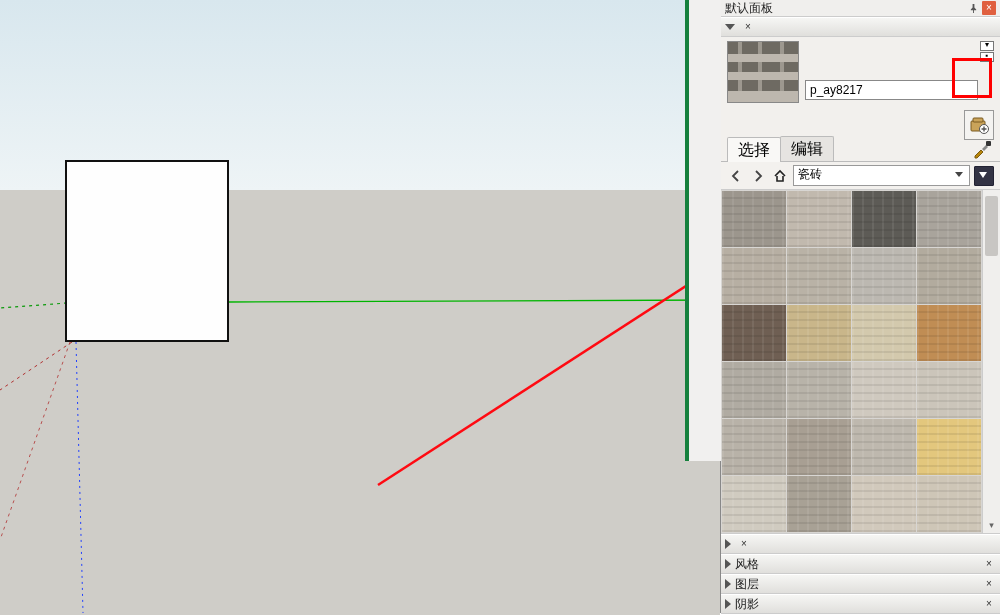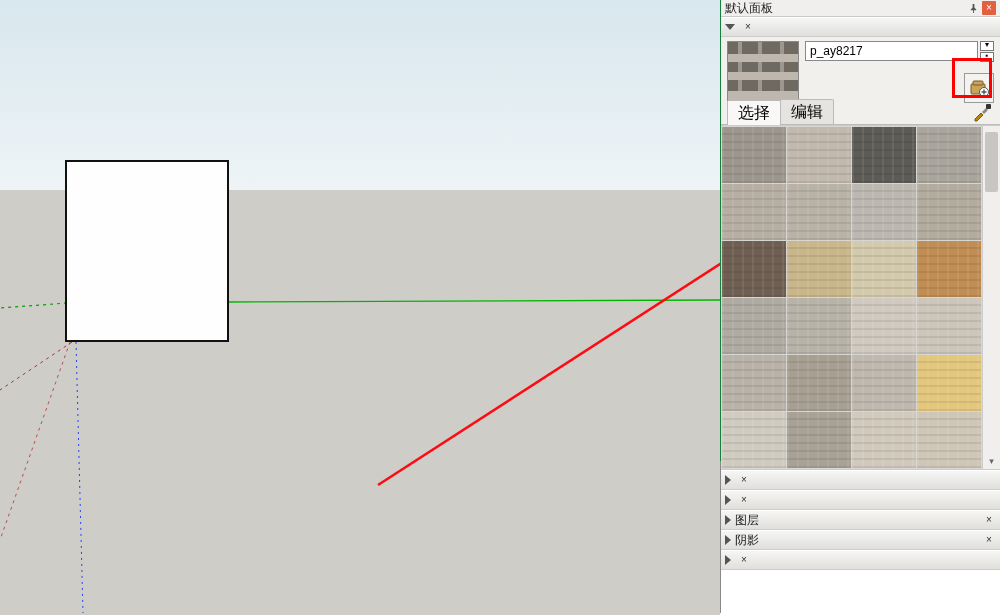--- a/index.html
+++ b/index.html
@@ -36,21 +36,22 @@
     width: 160px; height: 178px;
     background: #fefefe;
     border: 2.5px solid #111;
   }
   
   #sidebar {
     position: absolute;
     right: 0; top: 0;
     width: 279px; height: 461px;
     background: #f1f0ef;
-    border-left: 1px solid #15803d;
+    border-left: 4px solid #15803d;
+    padding-left: 32px;
   }
   .panel-title-bar {
     display: flex;
     align-items: center;
     height: 18px;
     background: linear-gradient(to bottom, #f6f6f4 0%, #e0dfdc 100%);
     border-bottom: 1px solid #ccc;
     padding: 0 4px;
     font-size: 12px;
   }
@@ -114,20 +115,21 @@
   }
   #mat-name {
     flex: 1;
     height: 18px;
     background: #fff;
     border: 1px solid #888;
     padding: 0 4px;
     font-size: 12px;
     line-height: 18px;
     overflow: hidden;
+    margin-top: 39px;
   }
   .mini-btns {
     display: flex; flex-direction: column;
     gap: 1px;
   }
   .mini-btns .b {
     width: 12px; height: 8px;
     border: 1px solid #777;
     background: #fff;
     font-size: 8px; line-height: 6px;
@@ -337,20 +339,45 @@
       <div class="spacer"></div>
       <div id="eyedrop">
         <svg viewBox="0 0 20 20" width="20" height="20">
           <path d="M3 17 L9 11 L11 13 L5 19 L3 19 Z" fill="#b8860b" stroke="#7a5a10"></path>
           <path d="M10 10 L14 6 L16 8 L12 12 Z" fill="#888"></path>
           <rect x="14" y="2" width="5" height="5" rx="1" fill="#333"></rect>
         </svg>
       </div>
     </div>
 
+    <div id="nav-row">
+      <div class="nav-btn">
+        <svg viewBox="0 0 14 14">
+            <path d="M9 2 L4 7 L9 12" fill="none" stroke="#444" stroke-width="1.8"></path>
+          </svg>
+      </div>
+      <div class="nav-btn">
+        <svg viewBox="0 0 14 14">
+            <path d="M5 2 L10 7 L5 12" fill="none" stroke="#444" stroke-width="1.8"></path>
+          </svg>
+      </div>
+      <div class="nav-btn">
+        <svg viewBox="0 0 14 14">
+            <path d="M2 7 L7 2 L12 7 M4 7 V12 H10 V7" fill="none" stroke="#222" stroke-width="1.6"></path>
+          </svg>
+      </div>
+      <div id="cat-select">
+        <span>瓷砖</span>
+      </div>
+      <div id="details-btn">
+        <svg viewBox="0 0 16 16" width="16" height="16">
+            <path d="M4 5 L12 5 L8 11 Z" fill="#fff"></path>
+          </svg>
+      </div>
+    </div>
 
     <div id="thumb-area">
       <div id="thumb-grid">
           <div class="swatch" style="background: repeating-linear-gradient(0deg, rgba(0, 0, 0, 0.08) 0px, rgba(0, 0, 0, 0.08) 2px, transparent 2px, transparent 8px), repeating-linear-gradient(90deg, rgba(255, 255, 255, 0.08) 0px, rgba(255, 255, 255, 0.08) 2px, transparent 2px, transparent 10px) rgb(156, 150, 141);"></div>
           <div class="swatch" style="background: repeating-linear-gradient(0deg, rgba(0, 0, 0, 0.08) 0px, rgba(0, 0, 0, 0.08) 2px, transparent 2px, transparent 8px), repeating-linear-gradient(90deg, rgba(255, 255, 255, 0.08) 0px, rgba(255, 255, 255, 0.08) 2px, transparent 2px, transparent 10px) rgb(193, 185, 174);"></div>
           <div class="swatch" style="background: repeating-linear-gradient(0deg, rgba(0, 0, 0, 0.08) 0px, rgba(0, 0, 0, 0.08) 2px, transparent 2px, transparent 8px), repeating-linear-gradient(90deg, rgba(255, 255, 255, 0.08) 0px, rgba(255, 255, 255, 0.08) 2px, transparent 2px, transparent 10px) rgb(93, 91, 86);"></div>
           <div class="swatch" style="background: repeating-linear-gradient(0deg, rgba(0, 0, 0, 0.08) 0px, rgba(0, 0, 0, 0.08) 2px, transparent 2px, transparent 8px), repeating-linear-gradient(90deg, rgba(255, 255, 255, 0.08) 0px, rgba(255, 255, 255, 0.08) 2px, transparent 2px, transparent 10px) rgb(169, 164, 156);"></div>
           <div class="swatch" style="background: repeating-linear-gradient(0deg, rgba(0, 0, 0, 0.08) 0px, rgba(0, 0, 0, 0.08) 2px, transparent 2px, transparent 8px), repeating-linear-gradient(90deg, rgba(255, 255, 255, 0.08) 0px, rgba(255, 255, 255, 0.08) 2px, transparent 2px, transparent 10px) rgb(183, 175, 163);"></div>
           <div class="swatch" style="background: repeating-linear-gradient(0deg, rgba(0, 0, 0, 0.08) 0px, rgba(0, 0, 0, 0.08) 2px, transparent 2px, transparent 8px), repeating-linear-gradient(90deg, rgba(255, 255, 255, 0.08) 0px, rgba(255, 255, 255, 0.08) 2px, transparent 2px, transparent 10px) rgb(185, 178, 166);"></div>
           <div class="swatch" style="background: repeating-linear-gradient(0deg, rgba(0, 0, 0, 0.08) 0px, rgba(0, 0, 0, 0.08) 2px, transparent 2px, transparent 8px), repeating-linear-gradient(90deg, rgba(255, 255, 255, 0.08) 0px, rgba(255, 255, 255, 0.08) 2px, transparent 2px, transparent 10px) rgb(188, 184, 177);"></div>
@@ -379,20 +406,21 @@
     </div>
   </div>
 
   <div id="collapsed-panels">
       <div class="panel-title-bar sub">
         <span class="tri"></span>
         <span class="btn-tiny">×</span>
       </div>
       <div class="panel-title-bar sub">
         <span class="tri"></span>
+        <span class="title">风格</span>
         <span class="btn-tiny">×</span>
       </div>
       <div class="panel-title-bar sub">
         <span class="tri"></span>
         <span class="title">图层</span>
         <span class="btn-tiny">×</span>
       </div>
       <div class="panel-title-bar sub">
         <span class="tri"></span>
         <span class="title">阴影</span>

